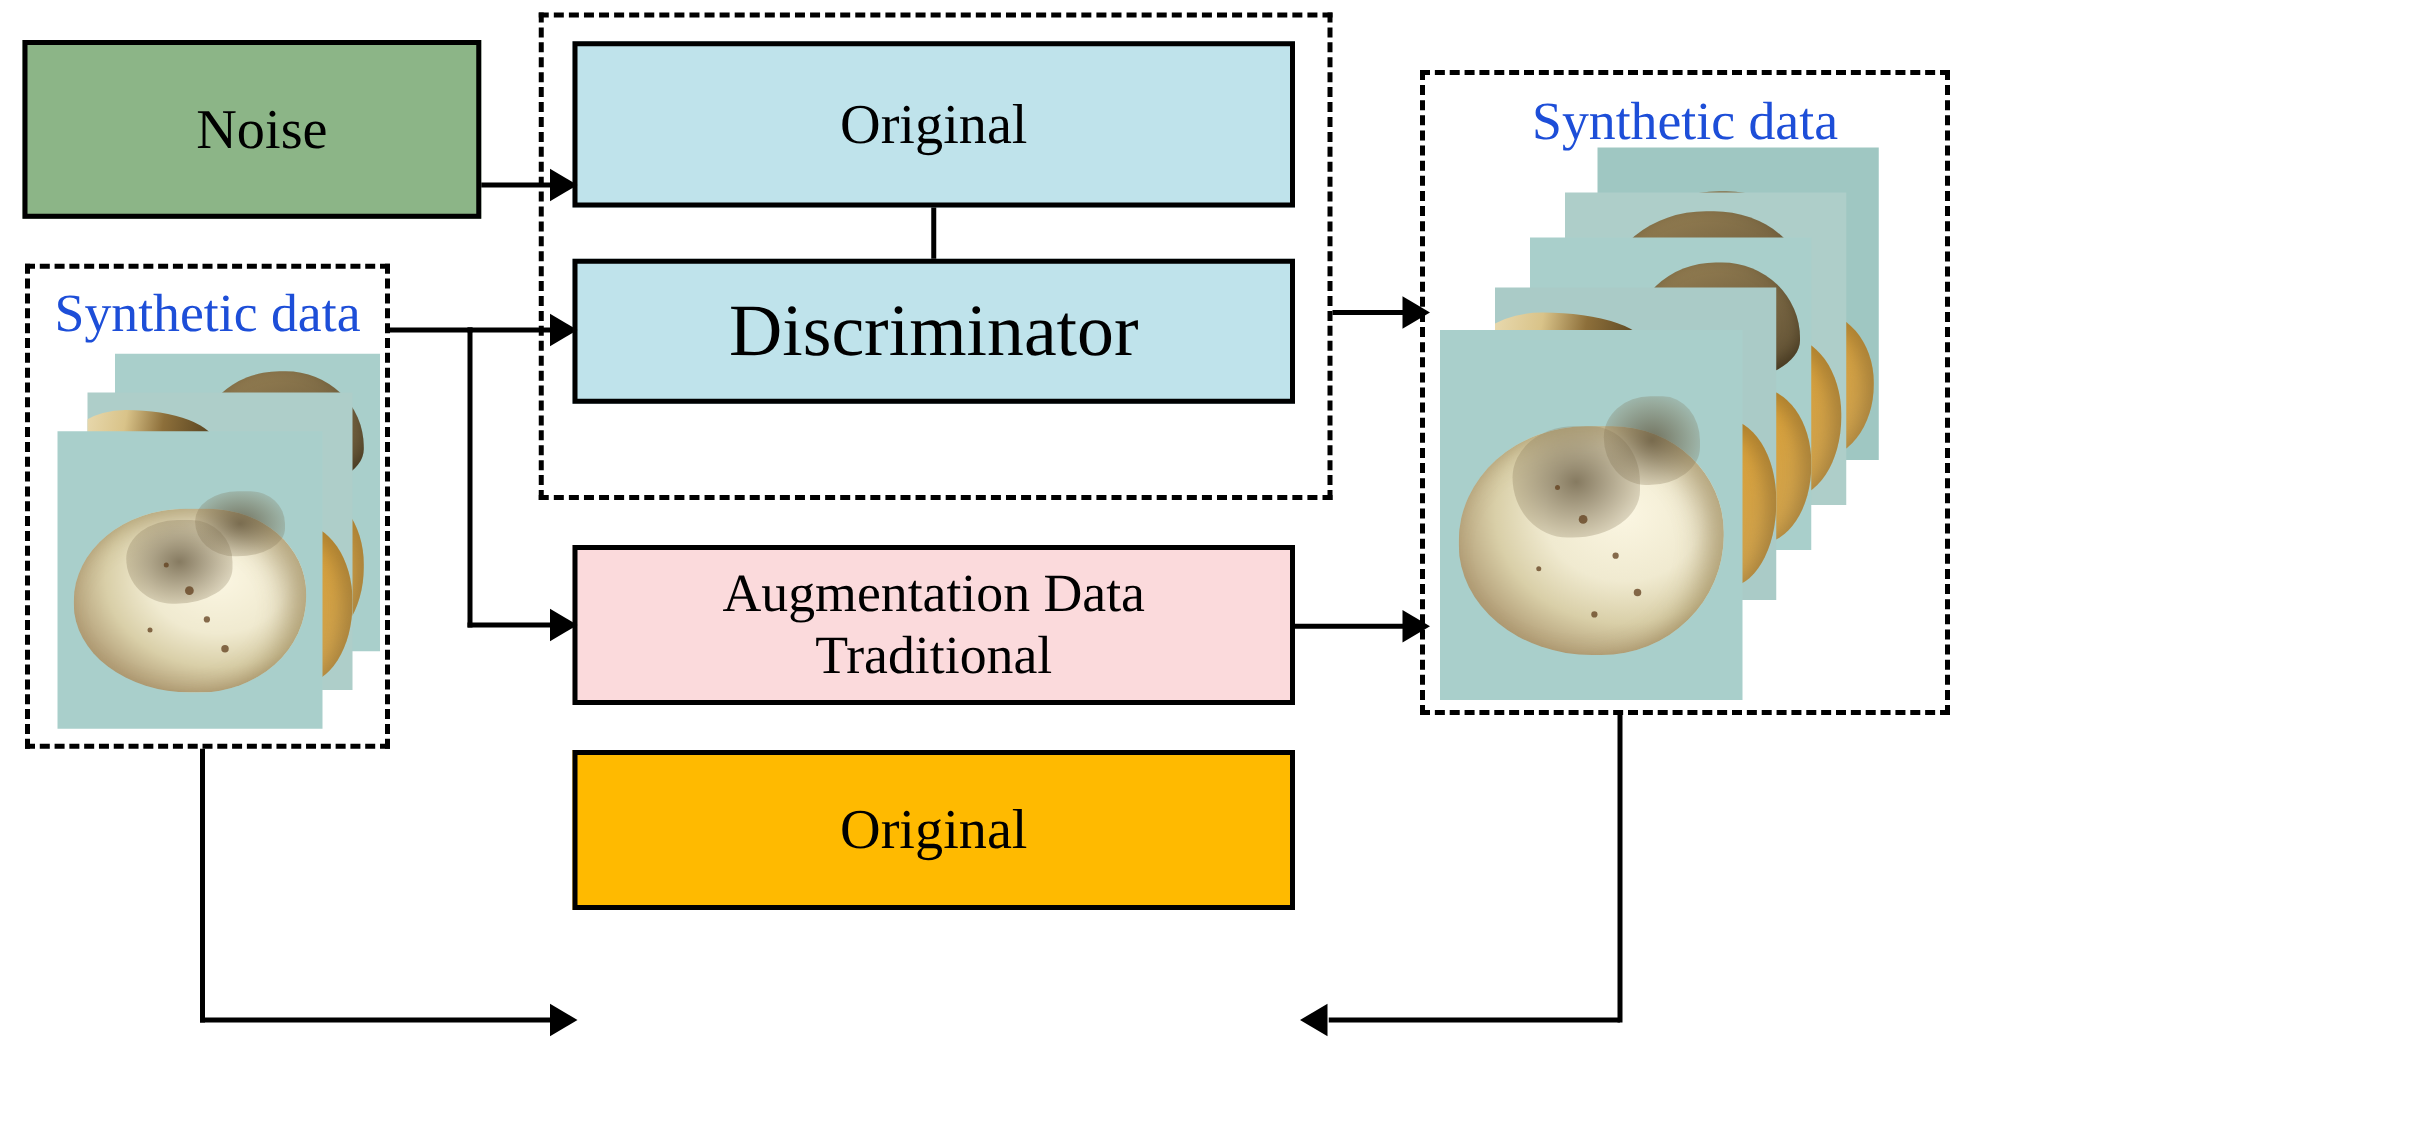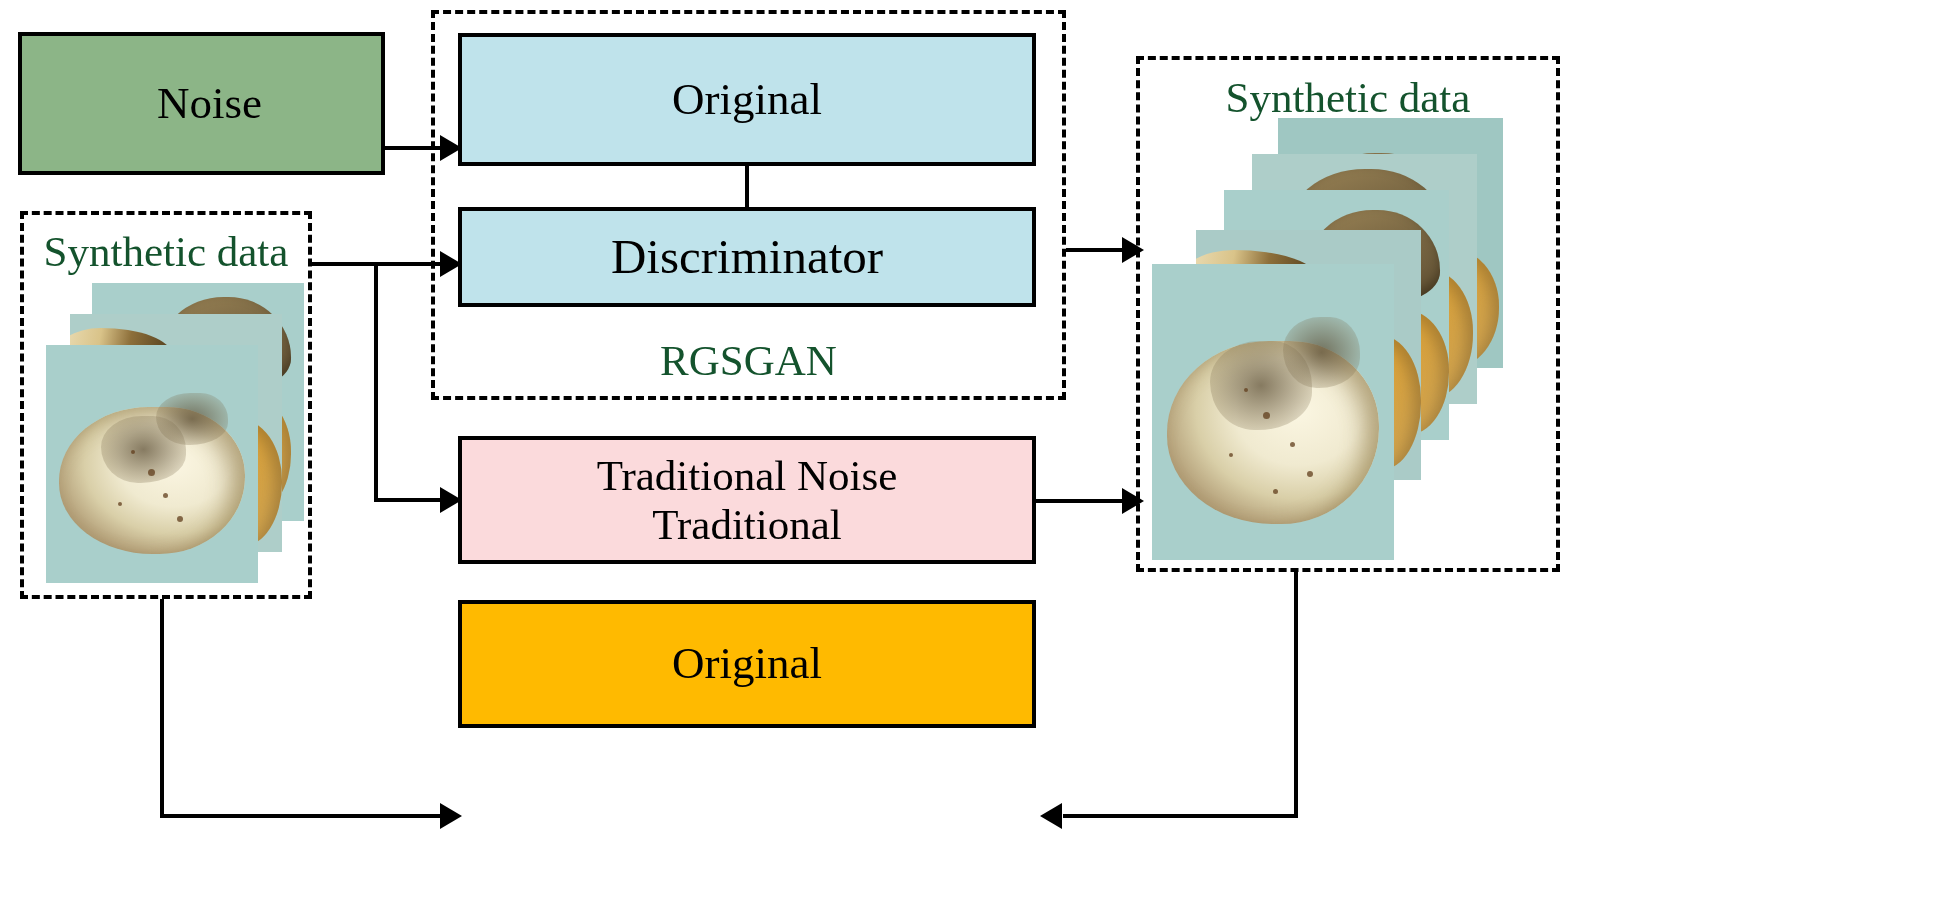--- a/index.html
+++ b/index.html
@@ -28,38 +28,38 @@
   }
   .dashbox {
     position: absolute;
     box-sizing: border-box;
     border: 4px dashed #000000;
     background: transparent;
   }
   .dashlabel {
     position: absolute;
     text-align: center;
-    color: #14532d;
+    color: #1d4ed8;
     white-space: nowrap;
   }
   #noise-box {
     left: 18px; top: 32px; width: 367px; height: 143px;
     background: #8CB587;
     font-size: 45px;
     padding-left: 16px;
   }
   #generator-box {
     left: 458px; top: 33px; width: 578px; height: 133px;
     background: #BFE3EB;
     font-size: 45px;
   }
   #discriminator-box {
-    left: 458px; top: 207px; width: 578px; height: 100px;
+    left: 458px; top: 207px; width: 578px; height: 116px;
     background: #BFE3EB;
-    font-size: 49px;
+    font-size: 59px;
   }
   #tda-box {
     left: 458px; top: 436px; width: 578px; height: 128px;
     background: #FBDADC;
     font-size: 43px;
     flex-direction: column;
     justify-content: center;
   }
   #tda-box span { display:block; }
   #macrnet-box {
@@ -150,21 +150,20 @@
 </head>
 <body>
 
 <div id="stage">
 
   <div class="box" id="noise-box">
     <span>Noise</span>
   </div>
 
   <div class="dashbox" id="rgsgan-dash"></div>
-  <div class="dashlabel" id="rgsgan-label">RGSGAN</div>
 
   <div class="box" id="generator-box">
     <span>Original</span>
   </div>
 
   <div class="box" id="discriminator-box">
     <span>Discriminator</span>
   </div>
 
   <div class="vline" style="left:745px; top:166px; height:41px;"></div>
@@ -191,21 +190,21 @@
       <div class="darkpatch" style="left:52%; top:20%; width:34%; height:22%;"></div>
       <div class="speck" style="left:48%; top:52%; width:7px; height:7px;"></div>
       <div class="speck" style="left:55%; top:62%; width:5px; height:5px;"></div>
       <div class="speck" style="left:40%; top:44%; width:4px; height:4px;"></div>
       <div class="speck" style="left:62%; top:72%; width:6px; height:6px;"></div>
       <div class="speck" style="left:34%; top:66%; width:4px; height:4px;"></div>
     </div>
   </div>
 
   <div class="box" id="tda-box">
-    <span>Traditional Noise</span>
+    <span>Augmentation Data</span>
     <span>Traditional</span>
   </div>
 
   <div class="box" id="macrnet-box">
     <span>Original</span>
   </div>
 
   <div class="dashbox" id="synthetic-dash"></div>
   <div class="dashlabel" id="synthetic-label">Synthetic data</div>
 

